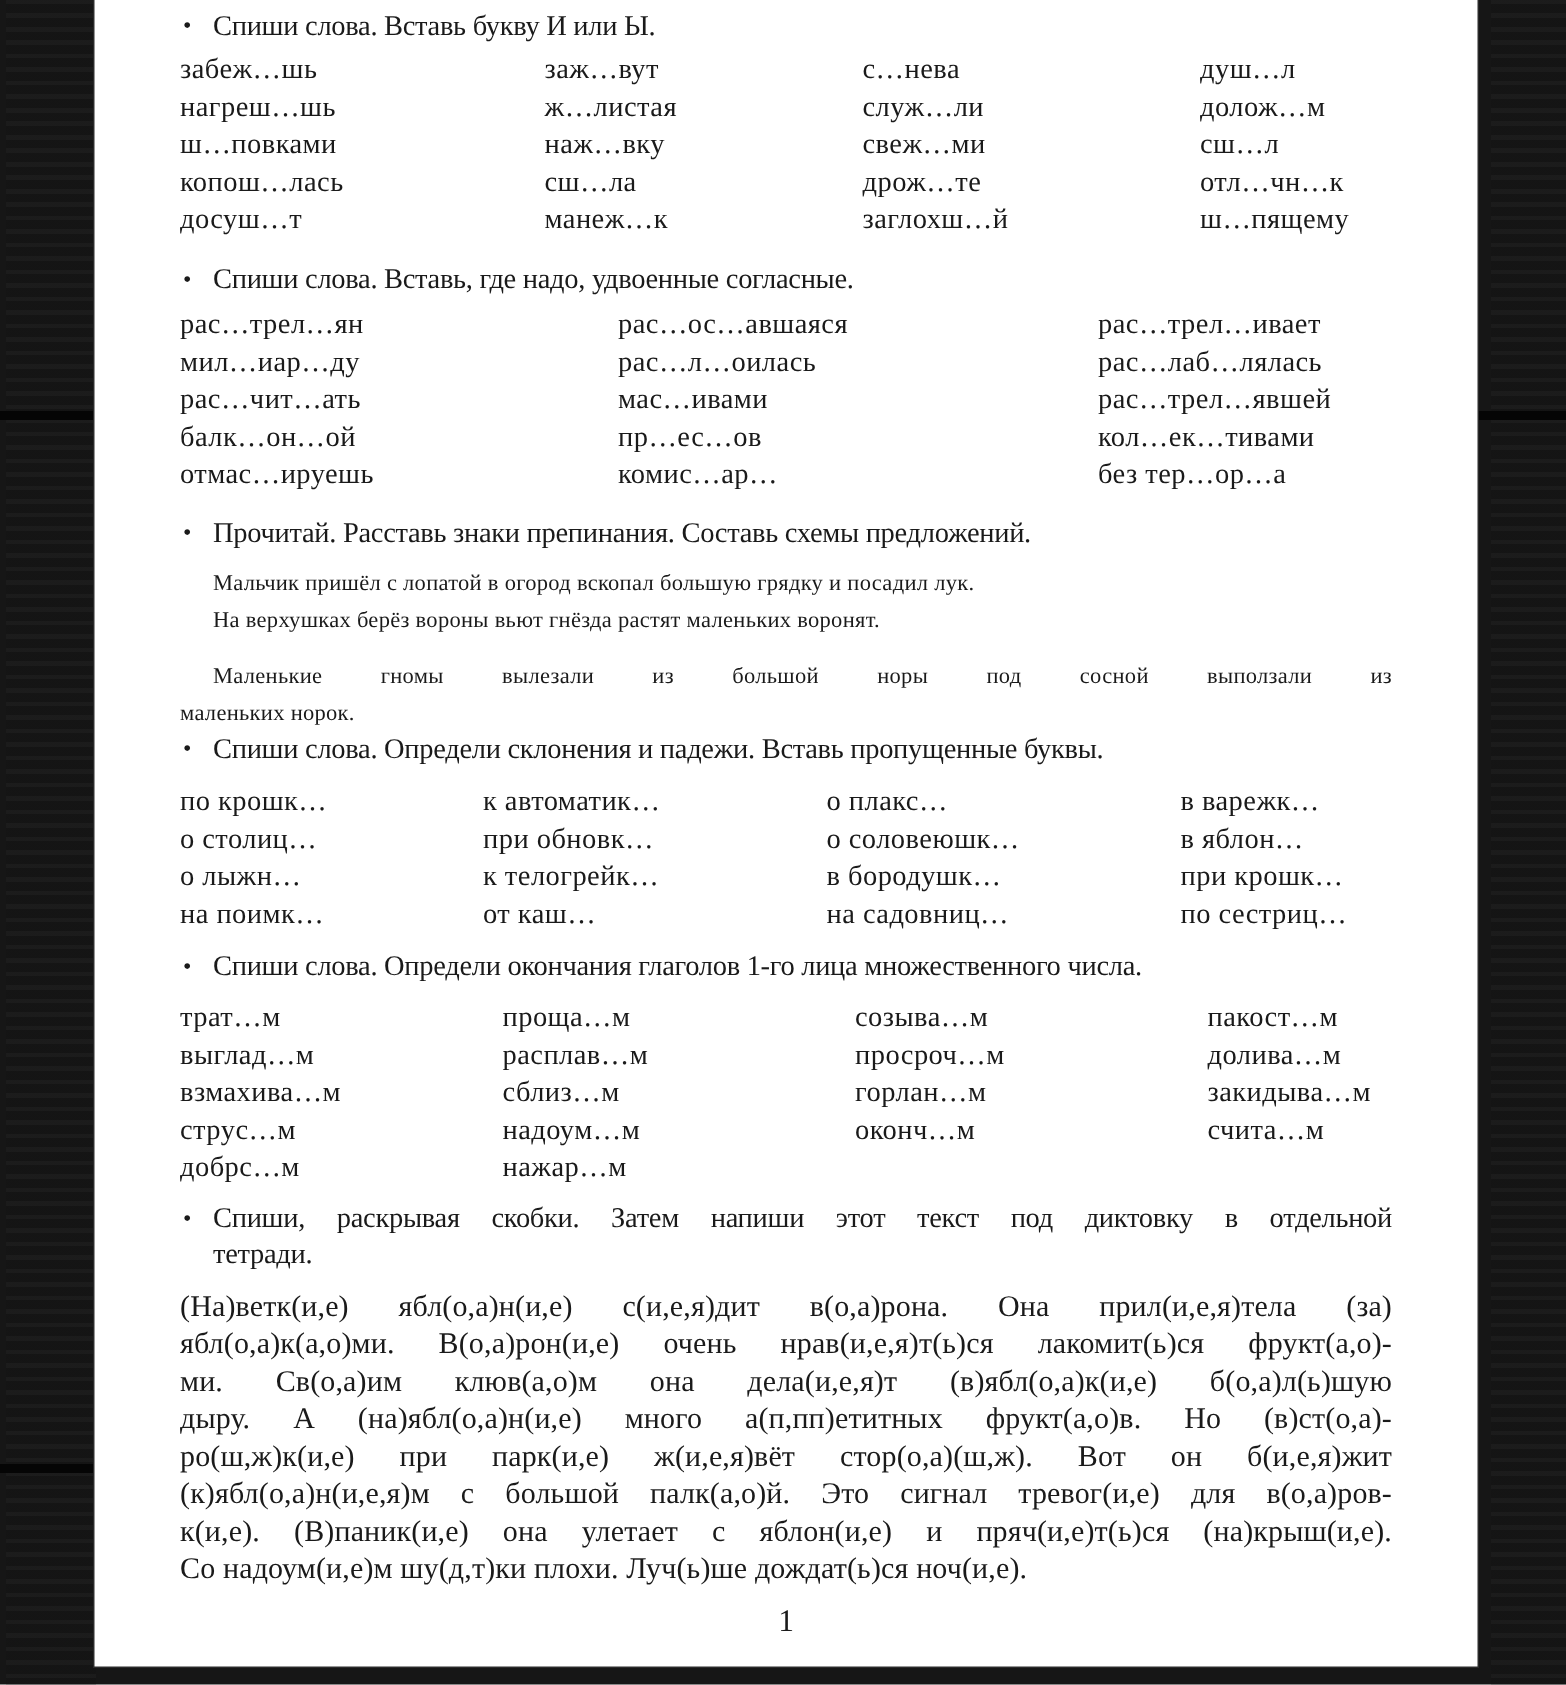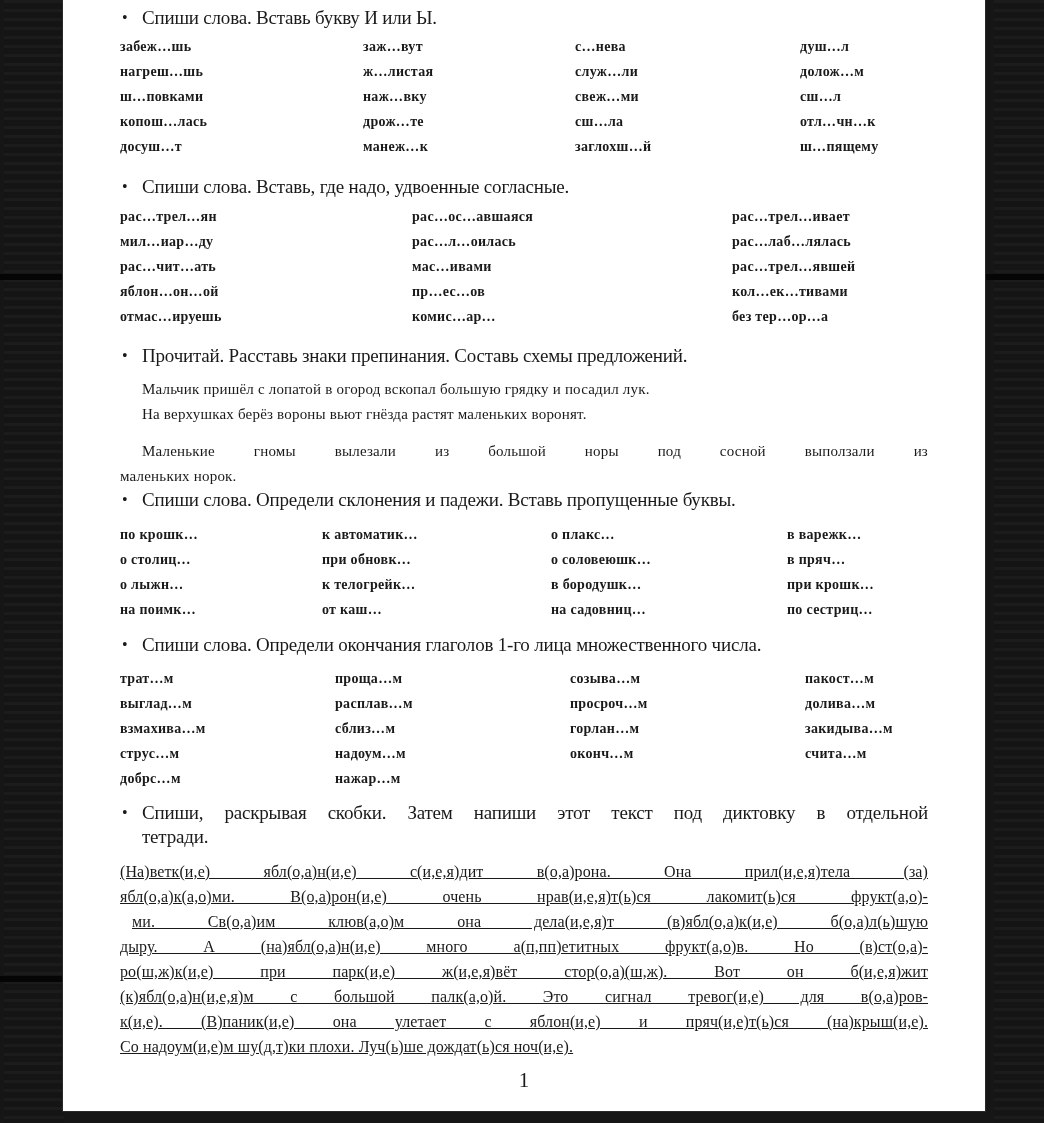--- a/index.html
+++ b/index.html
@@ -24,29 +24,29 @@
       box-shadow: 0 0 0 1px #2a2a2a;
     }
     .content { position: absolute; left: 57px; width: 808px; top: 0; }
     .task {
       position: relative; font-size: 19px; line-height: 24px; letter-spacing: -0.2px;
       padding-left: 22px;
     }
     .task .bullet {
       position: absolute; left: 2px; top: 0; font-size: 16px;
     }
-    .grid { display: grid; font-size: 14px; line-height: 25px; letter-spacing: 0.3px; font-weight: bold; }
+    .grid { display: grid; font-size: 19px; line-height: 25px; letter-spacing: 0.3px; }
     .grid4a { grid-template-columns: 243px 212px 225px 128px; }
     .grid3 { grid-template-columns: 292px 320px 196px; }
     .grid4b { grid-template-columns: 202px 229px 236px 141px; }
     .grid4c { grid-template-columns: 215px 235px 235px 123px; }
     .para { font-size: 15px; line-height: 25px; text-align: justify; letter-spacing: 0.2px; }
     .para .line { display: block; }
     .indent { padding-left: 22px; }
-    .dict { font-size: 16px; line-height: 25px; text-align: justify; text-align-last: left; letter-spacing: 0.1px; text-decoration: underline; }
+    .dict { font-size: 20px; line-height: 25px; text-align: justify; text-align-last: left; letter-spacing: 0.1px; }
     .page-num { position: absolute; top: 1068px; left: 0; width: 922px; text-align: center; font-size: 21px; }
   </style>
 </head>
 <body>
 
 <div class="bg-ghost left"></div>
 <div class="bg-ghost right"></div>
 <div class="bg-bar" style="left:0;width:63px;top:274px;"></div>
 <div class="bg-bar" style="left:985px;width:59px;top:274px;"></div>
 <div class="bg-bar" style="left:0;width:63px;top:976px;"></div>
@@ -66,22 +66,22 @@
         <span>душ…л</span>
         <span>нагреш…шь</span>
         <span>ж…листая</span>
         <span>служ…ли</span>
         <span>долож…м</span>
         <span>ш…повками</span>
         <span>наж…вку</span>
         <span>свеж…ми</span>
         <span>сш…л</span>
         <span>копош…лась</span>
+        <span>сш…ла</span>
         <span>дрож…те</span>
-        <span>сш…ла</span>
         <span>отл…чн…к</span>
         <span>досуш…т</span>
         <span>манеж…к</span>
         <span>заглохш…й</span>
         <span>ш…пящему</span>
       </div>
     </section>
 
     <section style="position:absolute;top:175px;left:0;width:808px;">
       <div class="task">
@@ -91,21 +91,21 @@
       <div class="grid grid3" style="margin-top:5px;">
         <span>рас…трел…ян</span>
         <span>рас…ос…авшаяся</span>
         <span>рас…трел…ивает</span>
         <span>мил…иар…ду</span>
         <span>рас…л…оилась</span>
         <span>рас…лаб…лялась</span>
         <span>рас…чит…ать</span>
         <span>мас…ивами</span>
         <span>рас…трел…явшей</span>
-        <span>яблон…он…ой</span>
+        <span>балк…он…ой</span>
         <span>пр…ес…ов</span>
         <span>кол…ек…тивами</span>
         <span>отмас…ируешь</span>
         <span>комис…ар…</span>
         <span>без тер…ор…а</span>
       </div>
     </section>
 
     <section style="position:absolute;top:344px;left:0;width:808px;">
       <div class="task">
@@ -126,21 +126,21 @@
         <span>Спиши слова. Определи склонения и падежи. Вставь пропущенные буквы.</span>
       </div>
       <div class="grid grid4b" style="margin-top:10px;">
         <span>по крошк…</span>
         <span>к автоматик…</span>
         <span>о плакс…</span>
         <span>в варежк…</span>
         <span>о столиц…</span>
         <span>при обновк…</span>
         <span>о соловеюшк…</span>
-        <span>в пряч…</span>
+        <span>в яблон…</span>
         <span>о лыжн…</span>
         <span>к телогрейк…</span>
         <span>в бородушк…</span>
         <span>при крошк…</span>
         <span>на поимк…</span>
         <span>от каш…</span>
         <span>на садовниц…</span>
         <span>по сестриц…</span>
       </div>
     </section>
@@ -174,21 +174,21 @@
 
     <section style="position:absolute;top:801px;left:0;width:808px;">
       <div class="task">
         <span class="bullet">•</span>
         <span style="display:block;text-align:justify;text-align-last:justify;">Спиши, раскрывая скобки. Затем напиши этот текст под диктовку в отдельной</span>
         <span style="display:block;">тетради.</span>
       </div>
       <div class="dict" style="margin-top:10px;">
         <span class="line" style="display:block;text-align-last:justify;">(На)ветк(и,е) ябл(о,а)н(и,е) с(и,е,я)дит в(о,а)рона. Она прил(и,е,я)тела (за)</span>
         <span class="line" style="display:block;text-align-last:justify;">ябл(о,а)к(а,о)ми. В(о,а)рон(и,е) очень нрав(и,е,я)т(ь)ся лакомит(ь)ся фрукт(а,о)-</span>
-        <span class="line" style="display:block;text-align-last:justify;margin-left:12px;">ми. Св(о,а)им клюв(а,о)м она дела(и,е,я)т (в)ябл(о,а)к(и,е) б(о,а)л(ь)шую</span>
+        <span class="line" style="display:block;text-align-last:justify;">ми. Св(о,а)им клюв(а,о)м она дела(и,е,я)т (в)ябл(о,а)к(и,е) б(о,а)л(ь)шую</span>
         <span class="line" style="display:block;text-align-last:justify;">дыру. А (на)ябл(о,а)н(и,е) много а(п,пп)етитных фрукт(а,о)в. Но (в)ст(о,а)-</span>
         <span class="line" style="display:block;text-align-last:justify;">ро(ш,ж)к(и,е) при парк(и,е) ж(и,е,я)вёт стор(о,а)(ш,ж). Вот он б(и,е,я)жит</span>
         <span class="line" style="display:block;text-align-last:justify;">(к)ябл(о,а)н(и,е,я)м с большой палк(а,о)й. Это сигнал тревог(и,е) для в(о,а)ров-</span>
         <span class="line" style="display:block;text-align-last:justify;">к(и,е). (В)паник(и,е) она улетает с яблон(и,е) и пряч(и,е)т(ь)ся (на)крыш(и,е).</span>
         <span class="line" style="display:block;">Со надоум(и,е)м шу(д,т)ки плохи. Луч(ь)ше дождат(ь)ся ноч(и,е).</span>
       </div>
     </section>
 
   </div>
   <div class="page-num">1</div>

